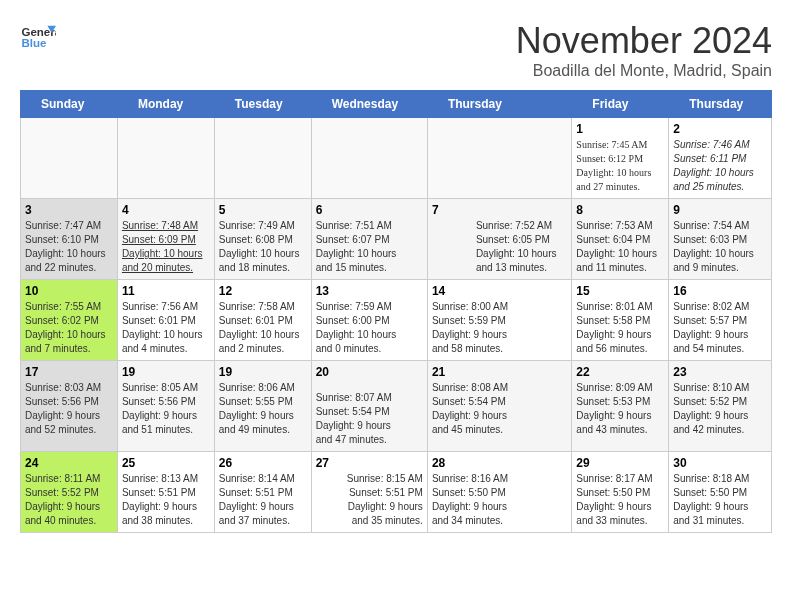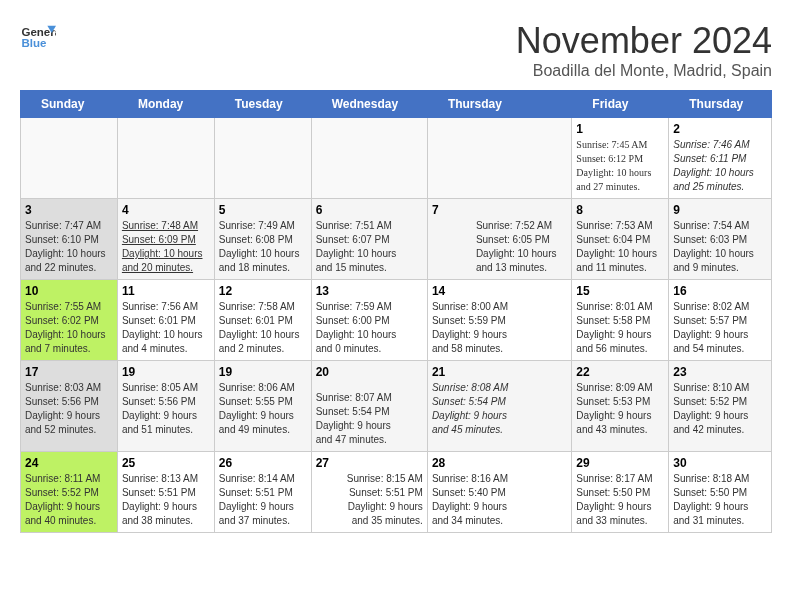--- a/index.html
+++ b/index.html
@@ -259,21 +259,21 @@
         </td>
         <td>
           <div class="day-num">20</div>
           <div class="day-info" style="white-space: pre-line; margin-top: 12px;">Sunrise: 8:07 AM
 Sunset: 5:54 PM
 Daylight: 9 hours
 and 47 minutes.</div>
         </td>
         <td>
           <div class="day-num">21</div>
-          <div class="day-info" style="white-space: pre-line; font-style: italic;">Sunrise: 8:08 AM
+          <div class="day-info" style="white-space: pre-line;">Sunrise: 8:08 AM
 Sunset: 5:54 PM
 Daylight: 9 hours
 and 45 minutes.</div>
         </td>
         <td>
           <div class="day-num">22</div>
           <div class="day-info" style="white-space: pre-line;">Sunrise: 8:09 AM
 Sunset: 5:53 PM
 Daylight: 9 hours
 and 43 minutes.</div>
@@ -311,21 +311,21 @@
         <td>
           <div class="day-num">27</div>
           <div class="day-info" style="white-space: pre-line; text-align: right;">Sunrise: 8:15 AM
 Sunset: 5:51 PM
 Daylight: 9 hours
 and 35 minutes.</div>
         </td>
         <td>
           <div class="day-num">28</div>
           <div class="day-info" style="white-space: pre-line;">Sunrise: 8:16 AM
-Sunset: 5:40 PM
+Sunset: 5:50 PM
 Daylight: 9 hours
 and 34 minutes.</div>
         </td>
         <td>
           <div class="day-num">29</div>
           <div class="day-info" style="white-space: pre-line;">Sunrise: 8:17 AM
 Sunset: 5:50 PM
 Daylight: 9 hours
 and 33 minutes.</div>
         </td>

